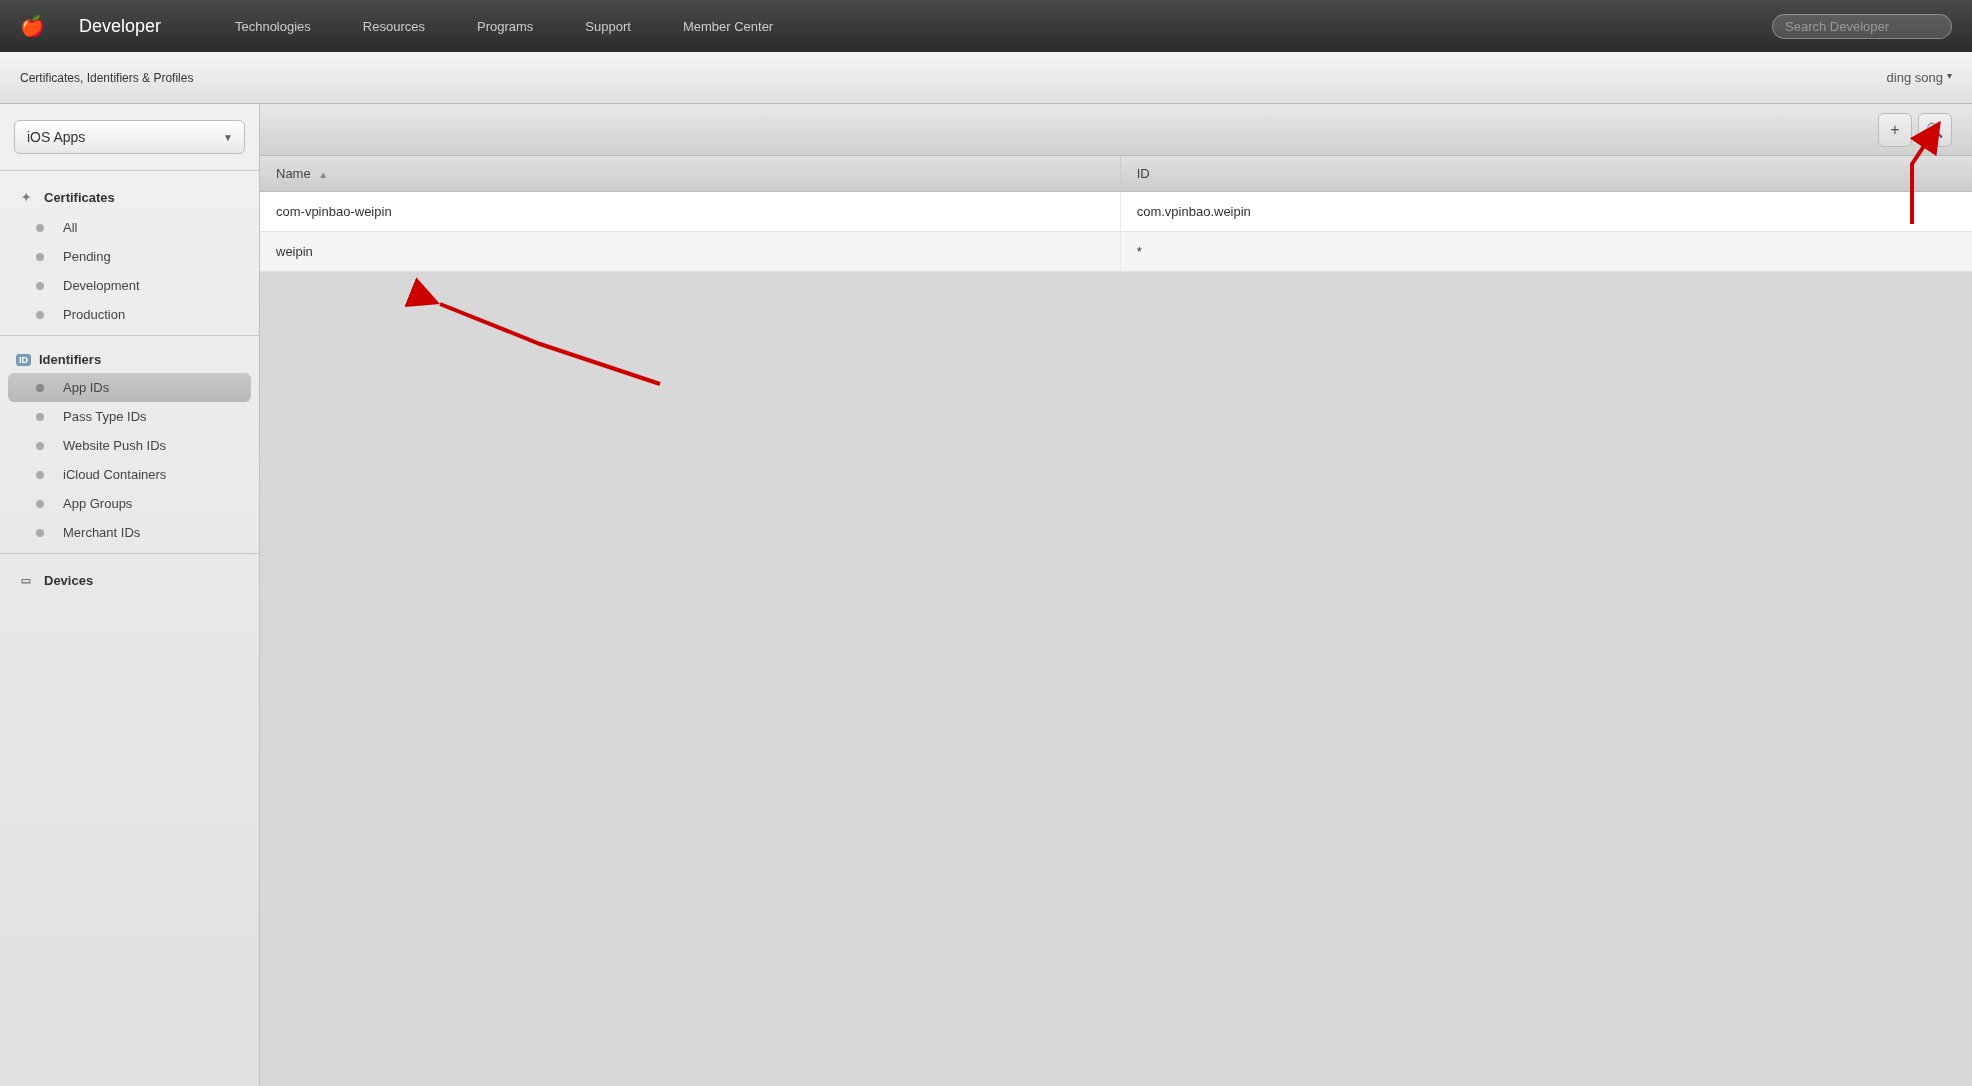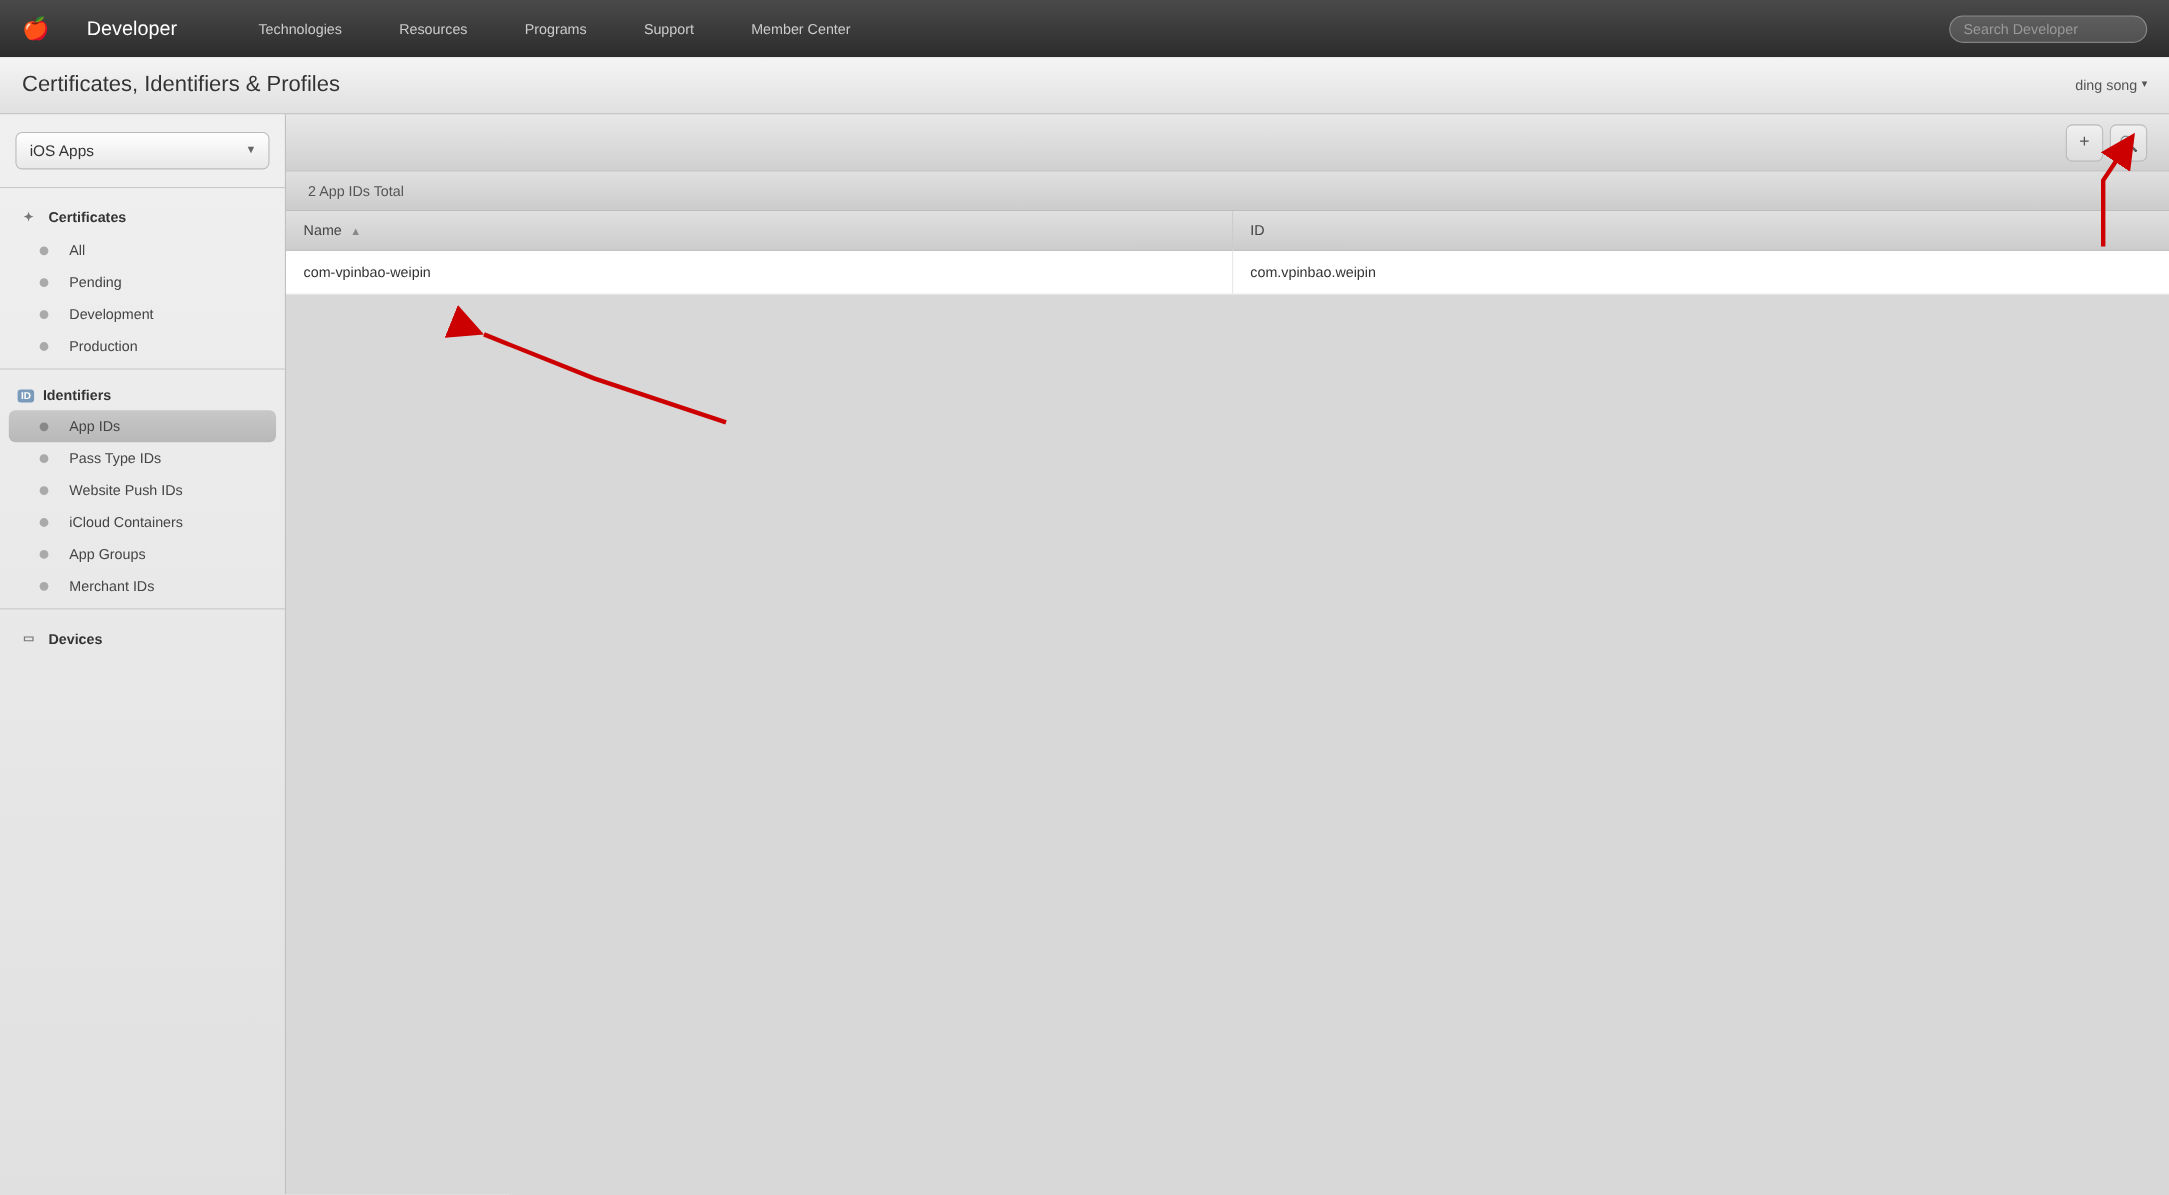--- a/index.html
+++ b/index.html
@@ -53,21 +53,21 @@
     #sub-header {
       background: linear-gradient(to bottom, #f5f5f5, #e0e0e0);
       border-bottom: 1px solid #bbb;
       height: 52px;
       display: flex;
       align-items: center;
       padding: 0 20px;
       justify-content: space-between;
     }
     #sub-header .page-title {
-      font-size: 20px;
+      font-size: 12px;
       font-weight: 300;
       color: #333;
     }
     #sub-header .user-menu {
       font-size: 13px;
       color: #555;
       cursor: pointer;
       display: flex;
       gap: 4px;
     }
@@ -370,41 +370,42 @@
   <main id="content" style="position:relative;">
 
     <div class="content-header">
       <div style="width:80px;"></div>
       <div class="content-actions">
         <button class="icon-btn">+</button>
         <button class="icon-btn" style="font-size:14px;">🔍</button>
       </div>
     </div>
 
-    <div class="summary-bar">
-      <span>2 App IDs Total</span>
-    </div>
 
     <table class="data-table">
       <thead>
         <tr>
           <th>
             <span>Name</span>
             <span class="sort-arrow">▲</span>
           </th>
           <th>
             <span>ID</span>
           </th>
         </tr>
       </thead>
       <tbody>
         <tr class="table-row">
           <td>com-vpinbao-weipin</td>
           <td>com.vpinbao.weipin</td>
         </tr>
+        <tr class="table-row">
+          <td>weipin</td>
+          <td>*</td>
+        </tr>
       </tbody>
     </table>
 
     <svg style="position:absolute;top:0;right:0;width:120px;height:130px;pointer-events:none;overflow:visible;">
       <defs>
         <marker id="arrowhead1" markerWidth="8" markerHeight="8" refX="4" refY="4" orient="auto">
           <path d="M0,0 L8,4 L0,8 Z" fill="#cc0000"></path>
         </marker>
       </defs>
       <polyline points="60,120 60,60 80,30" stroke="#cc0000" stroke-width="4" fill="none" marker-end="url(#arrowhead1)"></polyline>

